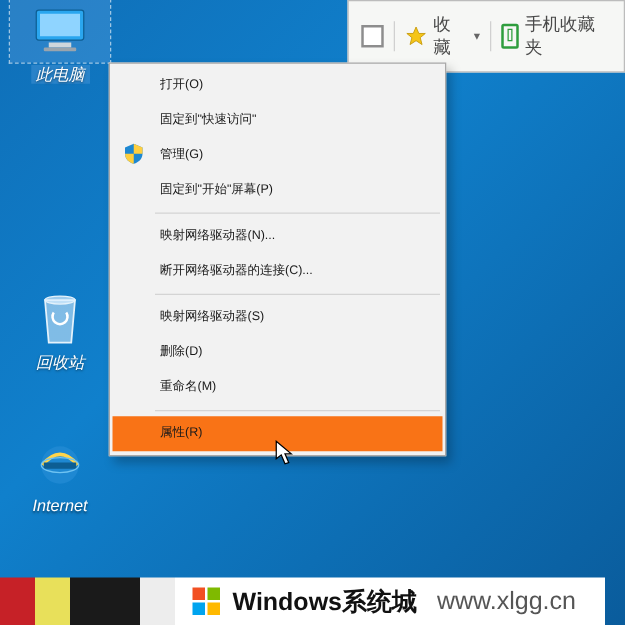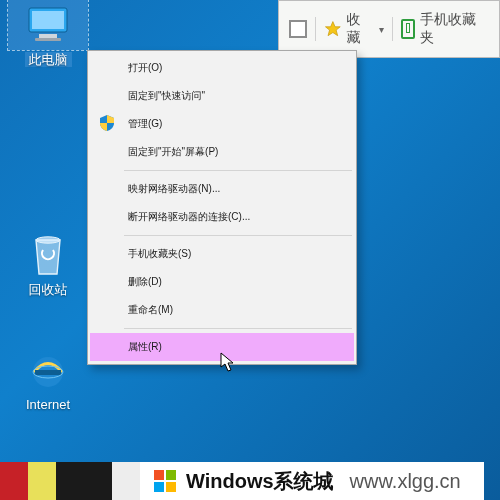--- a/index.html
+++ b/index.html
@@ -1,39 +1,39 @@
 <!DOCTYPE html>
 <html><head>
 <meta charset="utf-8">
 <style>
   *{box-sizing:border-box;margin:0;padding:0;font-family:"Microsoft YaHei","SimSun",sans-serif;}
   html,body{width:500px;height:500px;overflow:hidden;}
   body{background:linear-gradient(135deg,#0f6fb8 0%,#1080cc 40%,#0a5c9c 100%);position:relative;}
 
   
   .desktop{position:absolute;inset:0;}
-  .di{position:absolute;width:80px;text-align:center;color:#fff;font-size:13px;text-shadow:0 1px 2px rgba(0,0,0,.5);}
+  .di{position:absolute;width:80px;text-align:center;color:#fff;font-size:13px;text-shadow:0 1px 2px rgba(0,0,0,.5);font-style:italic;}
   .di .glyph{display:flex;align-items:center;justify-content:center;height:50px;}
   .di .cap{margin-top:2px;line-height:15px;}
   .di.selected .glyph{outline:1px dashed rgba(255,255,255,.6);background:rgba(120,180,240,.25);}
   .di.selected .cap{background:rgba(120,180,240,.25);display:inline-block;padding:0 4px;}
 
   
   .winstrip{position:absolute;top:0;left:278px;right:0;height:58px;background:#f6f7f5;border:1px solid #bcbcbc;display:flex;align-items:center;gap:8px;padding:0 10px;font-size:14px;color:#4a4a4a;}
   .iconbtn{display:flex;align-items:center;gap:5px;}
   .star{width:18px;height:18px;}
   .phone{width:14px;height:20px;border:2px solid #2e9d3d;border-radius:2px;position:relative;}
   .phone::after{content:"";position:absolute;left:3px;right:3px;top:2px;bottom:4px;border:1px solid #2e9d3d;}
   .sq{width:18px;height:18px;border:2px solid #8d8d8d;background:#fff;}
   .vsep{width:1px;height:24px;background:#d0d0d0;}
 
   
   .ctx{position:absolute;left:87px;top:50px;width:270px;background:#f2f2f2;border:1px solid #a8a8a8;box-shadow:4px 5px 8px rgba(0,0,0,.25);padding:3px 2px;}
   .mi{position:relative;height:28px;line-height:28px;padding-left:38px;padding-right:14px;font-size:10px;color:#1a1a1a;white-space:nowrap;}
-  .mi.hov{background:#f0abfc;}
+  .mi.hov{background:#f97316;}
   .sep{height:1px;margin:4px 2px 4px 34px;background:#d4d4d4;}
   .mi .lefticn{position:absolute;left:8px;top:4px;width:20px;height:20px;}
 
   
   .wm{position:absolute;left:0;right:16px;bottom:0;height:38px;display:flex;align-items:center;}
   .bars{display:flex;height:100%;}
   .bars span{width:28px;height:100%;}
   .wmtxt{flex:1;background:#fff;height:100%;display:flex;align-items:center;padding-left:14px;font-size:20px;font-weight:700;color:#111;gap:10px;}
   .wmlogo{width:22px;height:22px;display:grid;grid-template-columns:1fr 1fr;grid-template-rows:1fr 1fr;gap:2px;}
   .wmlogo span:nth-child(1){background:#f25022;}
@@ -113,21 +113,21 @@
           <path d="M9 9 L9 17 C5 16 2 13 2 9 Z" fill="#ffcf3f"></path>
         </svg>
     </span>
     <span>管理(G)</span>
   </div>
   <div class="mi"><span>固定到"开始"屏幕(P)</span></div>
   <div class="sep"></div>
   <div class="mi"><span>映射网络驱动器(N)...</span></div>
   <div class="mi"><span>断开网络驱动器的连接(C)...</span></div>
   <div class="sep"></div>
-  <div class="mi"><span>手机收藏夹(S)</span></div>
+  <div class="mi"><span>映射网络驱动器(S)</span></div>
   <div class="mi"><span>删除(D)</span></div>
   <div class="mi"><span>重命名(M)</span></div>
   <div class="sep"></div>
   <div class="mi hov"><span>属性(R)</span></div>
 </div>
 
 <svg class="cursor" viewBox="0 0 16 22">
   <path d="M1 1 L1 15 L5 12 L8 19 L11 18 L8 11 L13 11 Z" fill="#fff" stroke="#000" stroke-width="1"></path>
 </svg>
 

